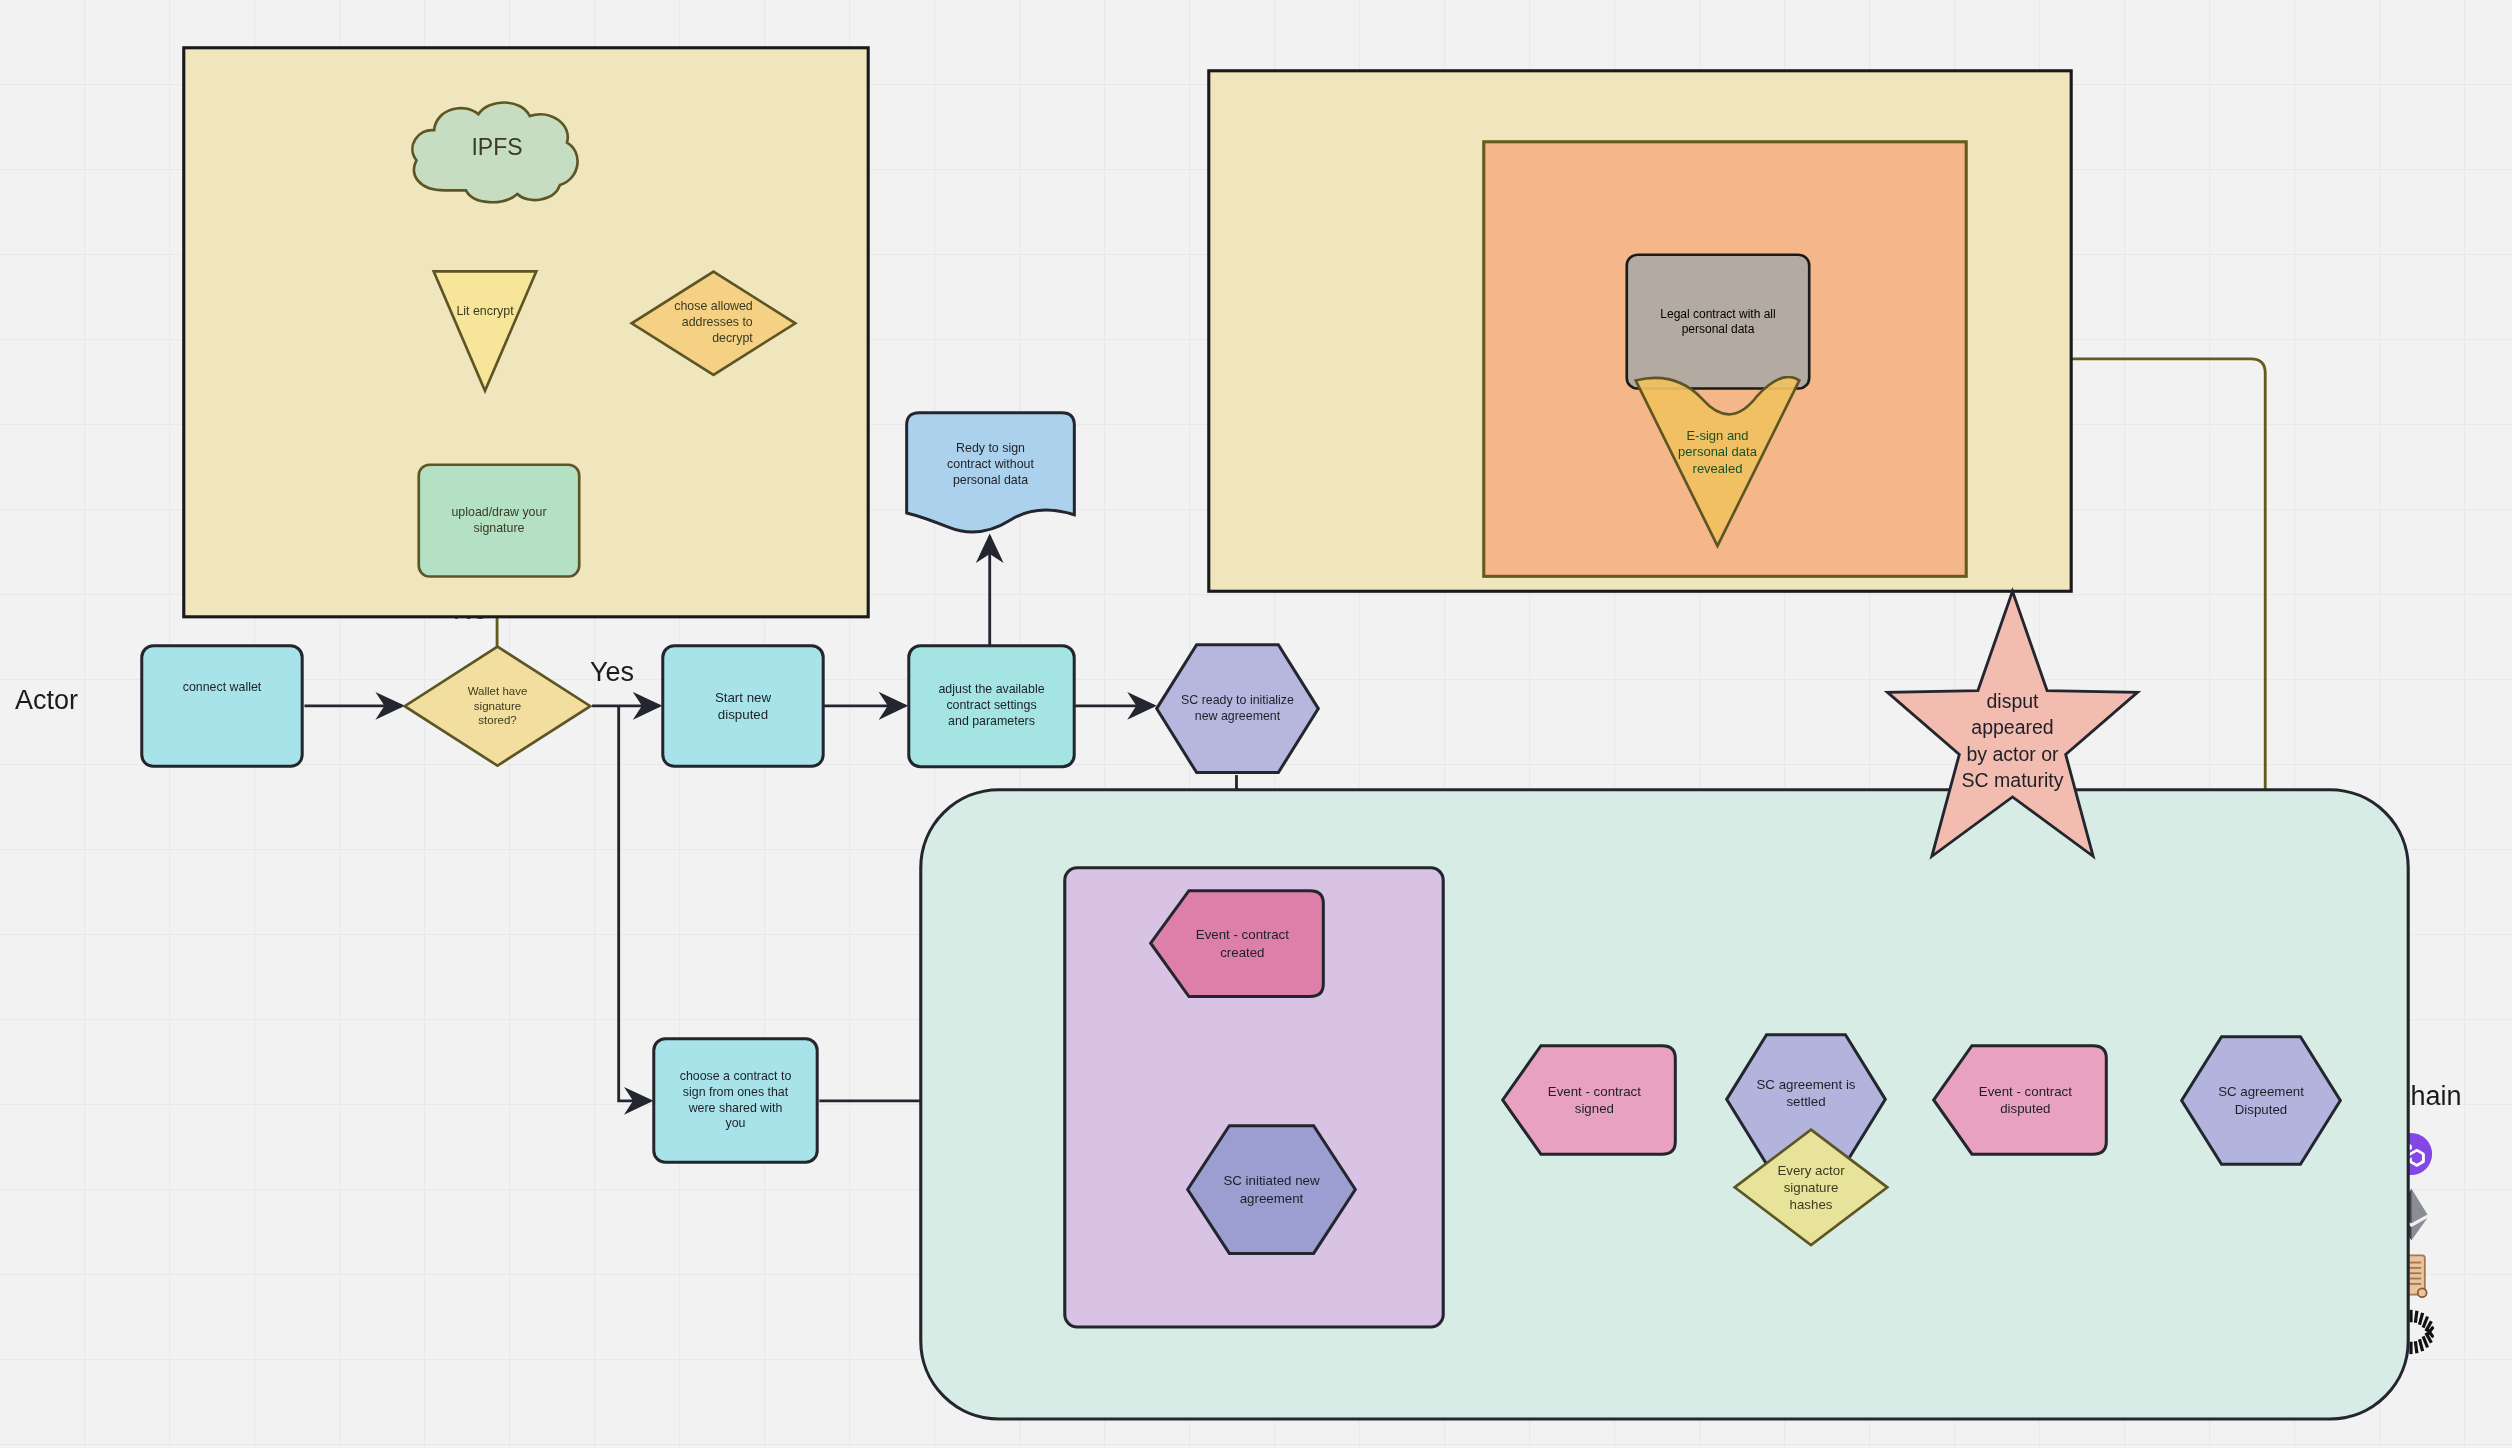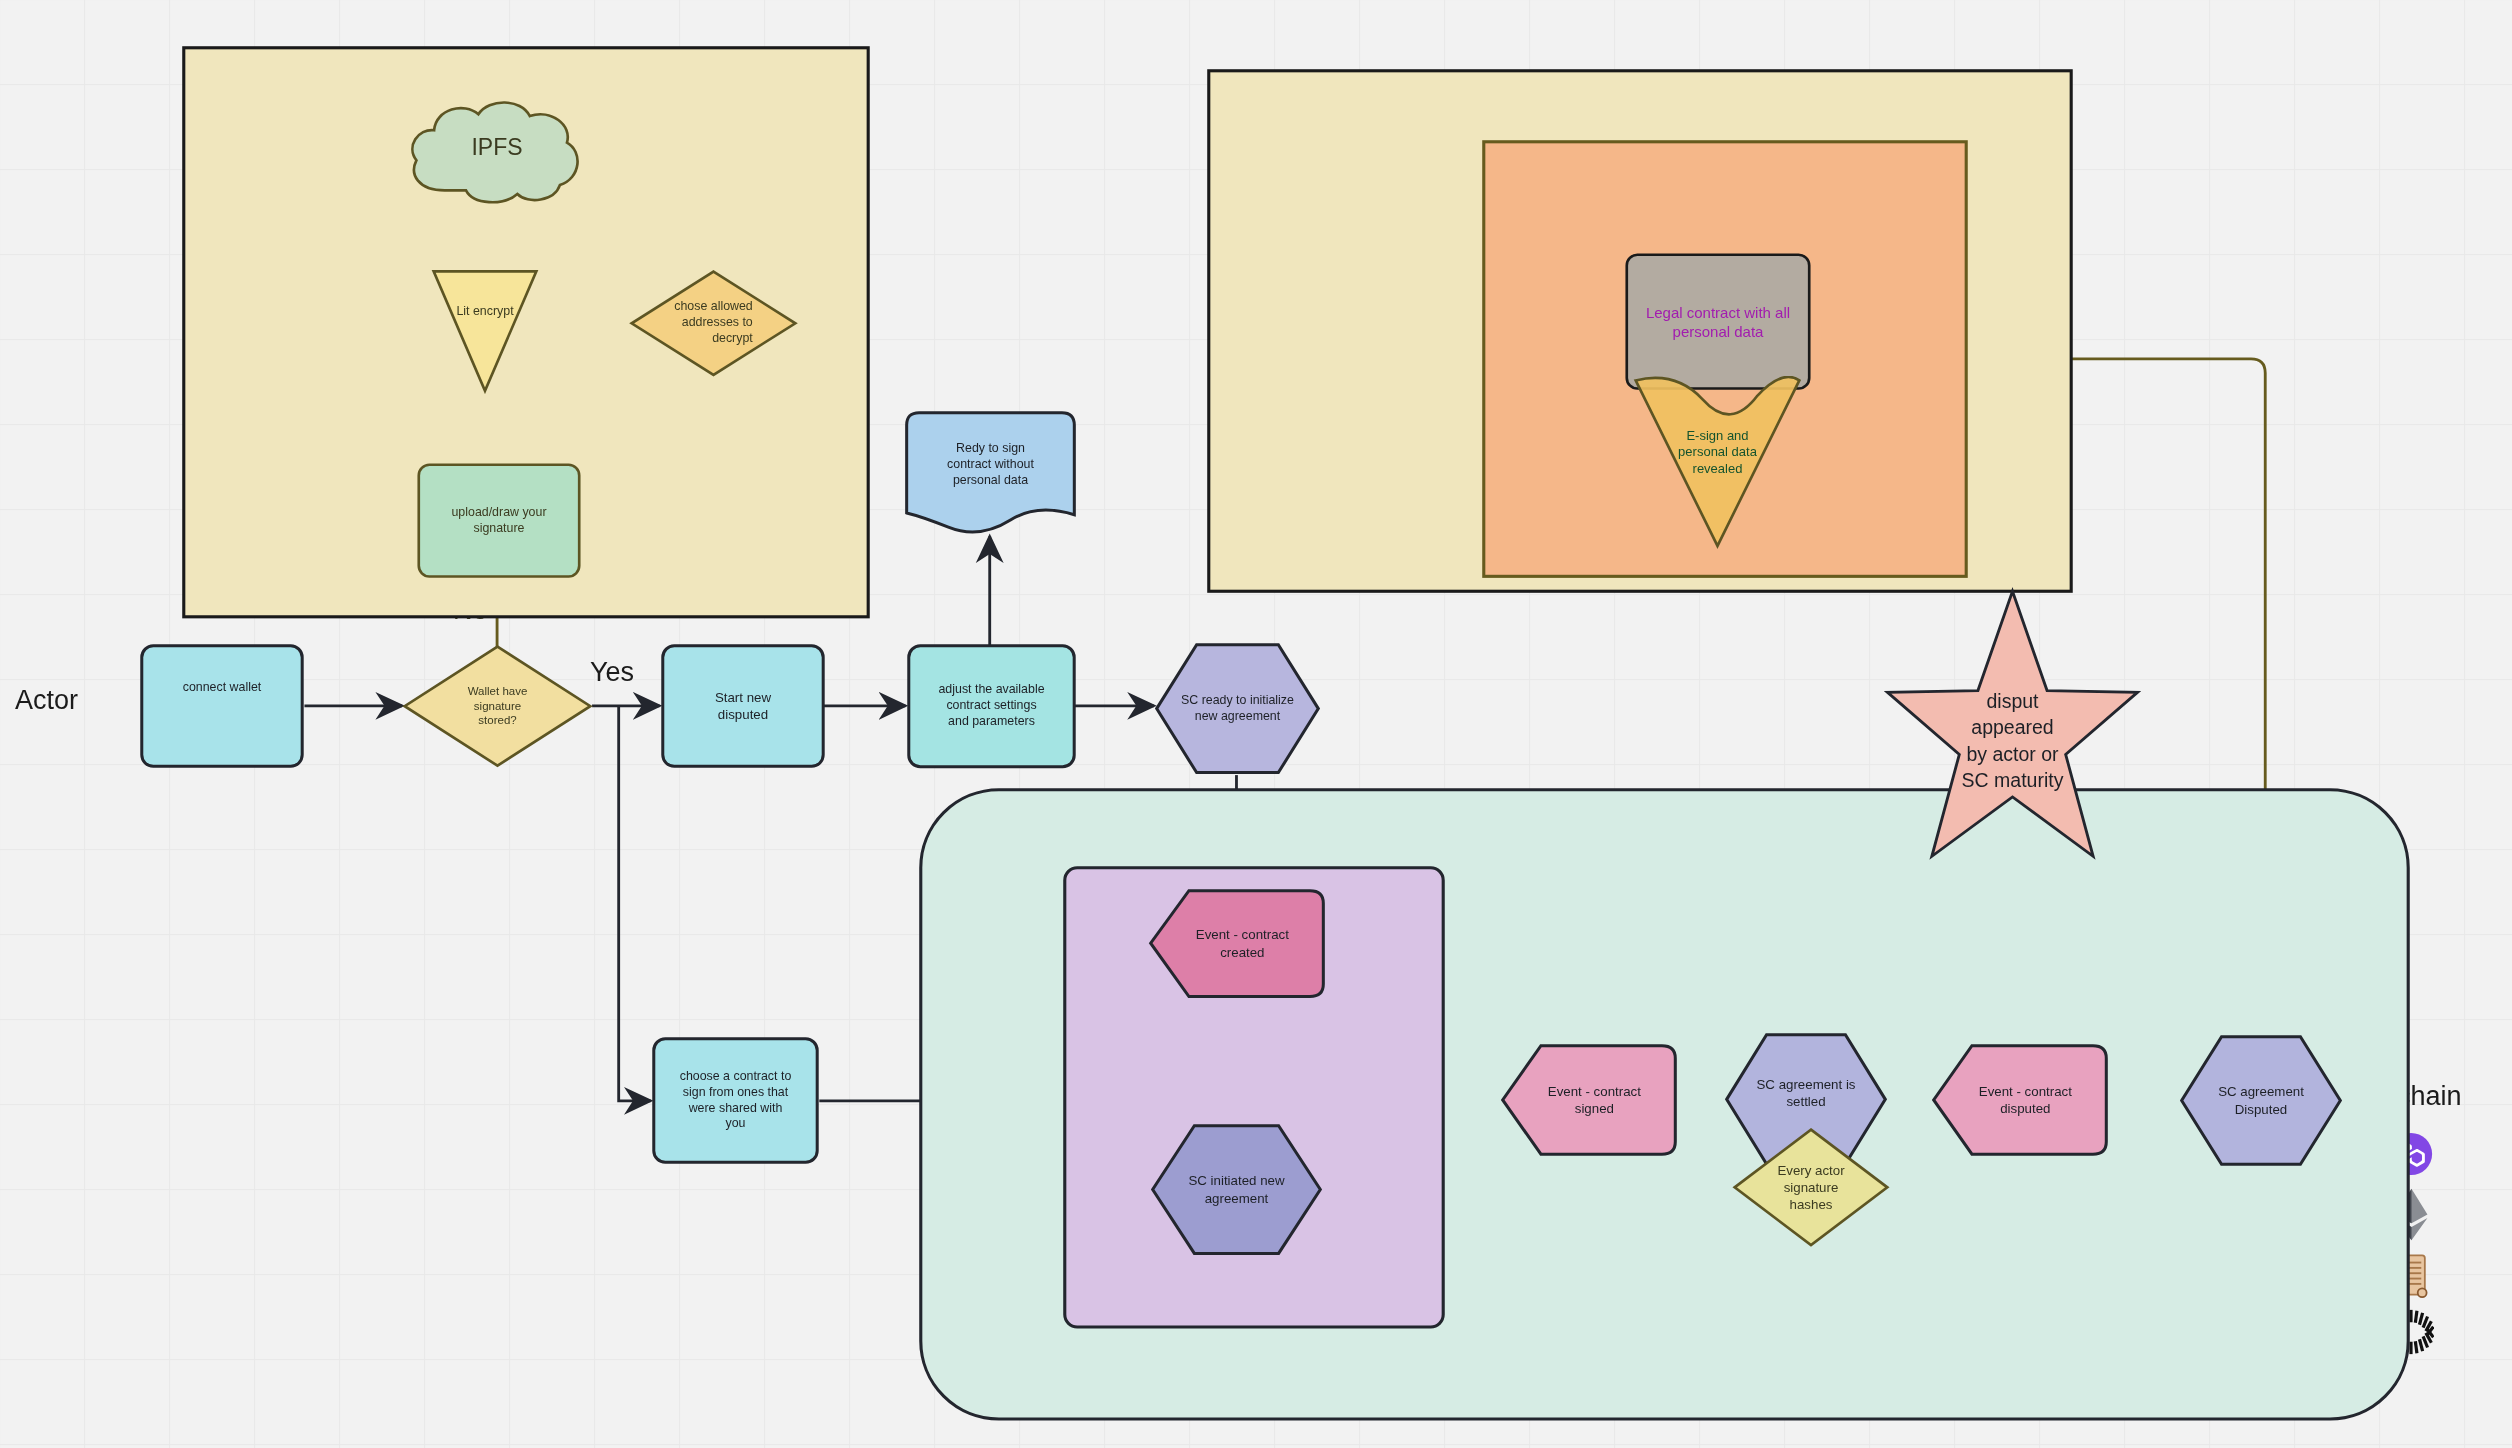--- a/index.html
+++ b/index.html
@@ -220,21 +220,21 @@
 </div>
 
 <div class="node" style="left:1148px;top:888px;width:178px;height:111px;">
   <svg class="shp" viewBox="0 0 200 125" preserveAspectRatio="none">
     <path d="M46,3 L182,3 Q197,3 197,17 L197,108 Q197,122 182,122 L46,122 L3,62 Z" fill="#dd7fa8" stroke="#23262e" stroke-width="3.4"></path>
   </svg>
   <span class="lbl" style="font-size:13.3px;color:#1d2026;margin-left:10.7px;">Event - contract
 created</span>
 </div>
 
-<div class="node" style="left:1150px;top:1123px;width:173px;height:133px;">
+<div class="node" style="left:1185px;top:1123px;width:173px;height:133px;">
   <svg class="shp" viewBox="0 0 195 150" preserveAspectRatio="none">
     <path d="M50,3 L145,3 L192,75 L145,147 L50,147 L3,75 Z" fill="#9c9dd0" stroke="#23262e" stroke-width="3.4"></path>
   </svg>
   <span class="lbl" style="font-size:13.3px;color:#1d2026;">SC initiated new
 agreement</span>
 </div>
 
 <div class="node" style="left:1500px;top:1043px;width:178px;height:114px;">
   <svg class="shp" viewBox="0 0 200 128" preserveAspectRatio="none">
     <path d="M46,3 L182,3 Q197,3 197,17 L197,111 Q197,125 182,125 L46,125 L3,64 Z" fill="#e8a2bf" stroke="#23262e" stroke-width="3.4"></path>
@@ -283,21 +283,21 @@
   <span class="lbl" style="font-size:19.5px;color:#1d2026;margin-top:16px;line-height:1.35;">disput
 appeared
 by actor or
 SC maturity</span>
 </div>
 
 <div class="node" style="left:1625px;top:253px;width:186px;height:138px;">
   <svg class="shp" viewBox="0 0 210 155" preserveAspectRatio="none">
     <rect x="2" y="2" width="206" height="151" rx="12" ry="12" fill="#b3aba1" stroke="#1a1a1a" stroke-width="3"></rect>
   </svg>
-  <span class="lbl" style="font-size:15px;color:#a21caf;">Legal contract with all
+  <span class="lbl" style="font-size:12px;color:#000000;">Legal contract with all
 personal data</span>
 </div>
 
 <div class="node" style="left:1633px;top:376px;width:169px;height:173px;">
   <svg class="shp" viewBox="0 0 190 195" preserveAspectRatio="none">
     <path d="M3,5 Q48,-6 78,26 Q110,62 140,22 Q168,-8 187,5 L95,191 Z" fill="#f0c060" fill-opacity="0.92" stroke="#5d5523" stroke-width="3"></path>
   </svg>
   <span class="lbl" style="font-size:13px;color:#14532d;margin-top:-19.5px;">E-sign and
 personal data
 revealed</span>

